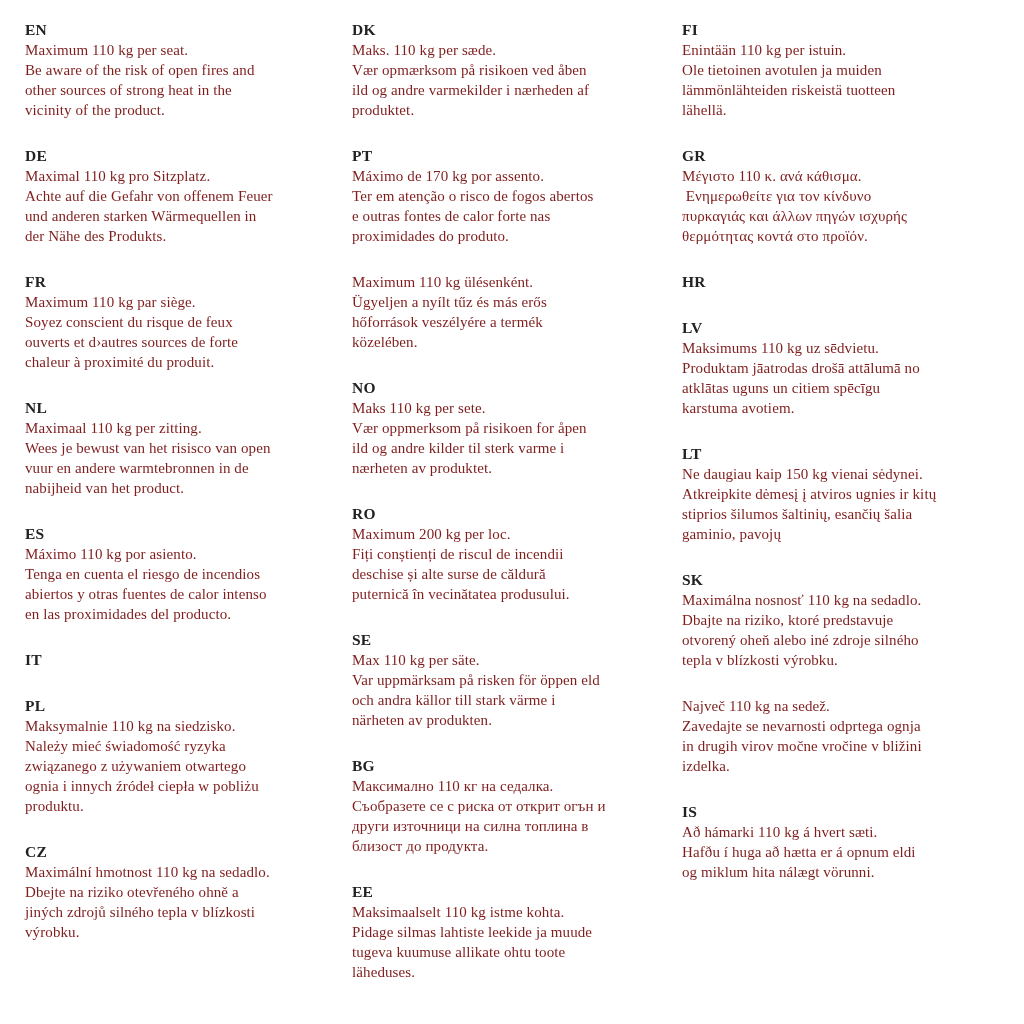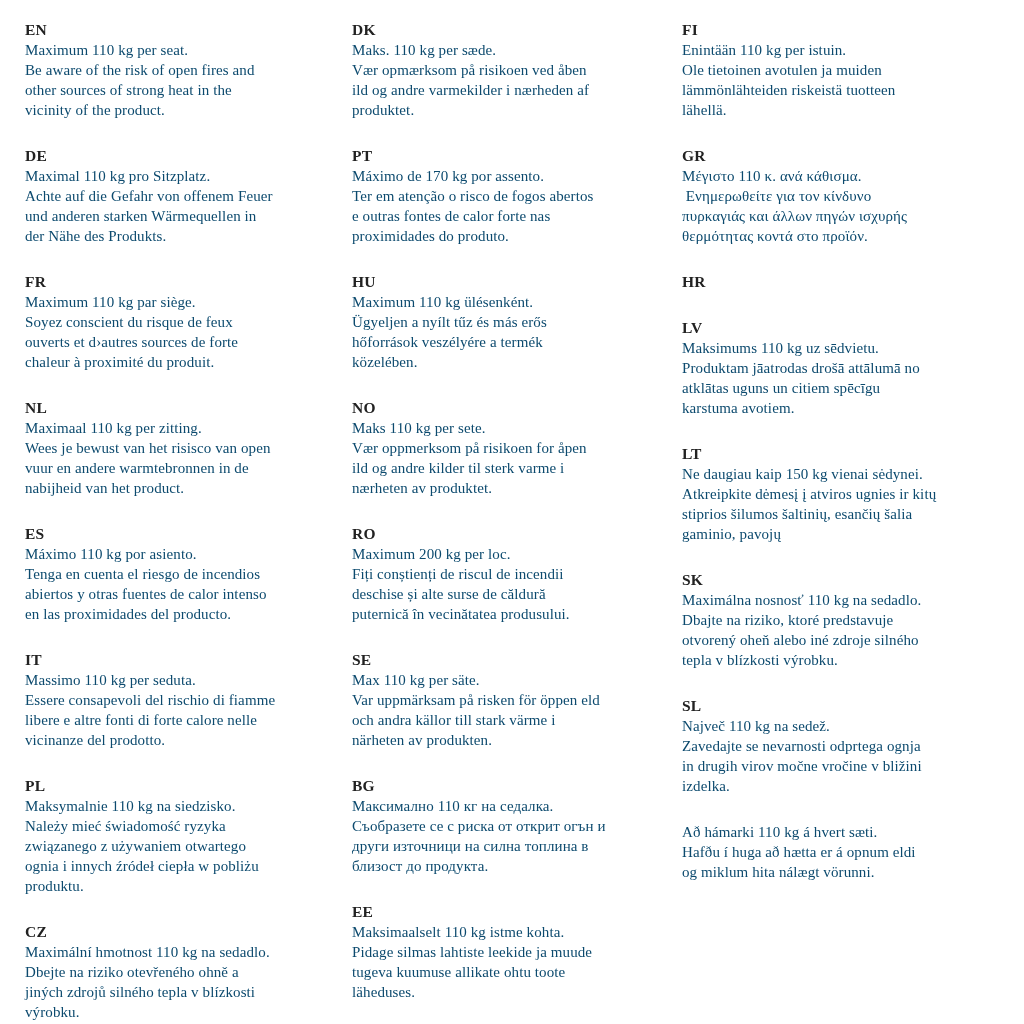--- a/index.html
+++ b/index.html
@@ -31,21 +31,21 @@
     font-weight: bold;
     font-size: 15.5px;
     line-height: 20px;
     color: #222222;
     letter-spacing: 0.2px;
   }
   .lang-text {
     font-size: 15px;
     line-height: 20px;
     white-space: pre-wrap;
-    color: #0c4a6e;
+    color: #7f1d1d;
     letter-spacing: 0.1px;
   }
 </style>
 </head>
 <body>
 
 <div class="page">
   <div class="columns">
 
     <div class="column">
@@ -79,24 +79,20 @@
       </div>
       <div class="lang-block">
         <div class="lang-code">ES</div>
         <div class="lang-text">Máximo 110 kg por asiento.
 Tenga en cuenta el riesgo de incendios
 abiertos y otras fuentes de calor intenso
 en las proximidades del producto.</div>
       </div>
       <div class="lang-block">
         <div class="lang-code">IT</div>
-        <div class="lang-text">Massimo 110 kg per seduta.
-Essere consapevoli del rischio di fiamme
-libere e altre fonti di forte calore nelle
-vicinanze del prodotto.</div>
       </div>
       <div class="lang-block">
         <div class="lang-code">PL</div>
         <div class="lang-text">Maksymalnie 110 kg na siedzisko.
 Należy mieć świadomość ryzyka
 związanego z używaniem otwartego
 ognia i innych źródeł ciepła w pobliżu
 produktu.</div>
       </div>
       <div class="lang-block">
@@ -117,21 +113,20 @@
 produktet.</div>
       </div>
       <div class="lang-block">
         <div class="lang-code">PT</div>
         <div class="lang-text">Máximo de 170 kg por assento.
 Ter em atenção o risco de fogos abertos
 e outras fontes de calor forte nas
 proximidades do produto.</div>
       </div>
       <div class="lang-block">
-        <div class="lang-code">HU</div>
         <div class="lang-text">Maximum 110 kg ülésenként.
 Ügyeljen a nyílt tűz és más erős
 hőforrások veszélyére a termék
 közelében.</div>
       </div>
       <div class="lang-block">
         <div class="lang-code">NO</div>
         <div class="lang-text">Maks 110 kg per sete.
 Vær oppmerksom på risikoen for åpen
 ild og andre kilder til sterk varme i
@@ -200,27 +195,27 @@
 gaminio, pavojų</div>
       </div>
       <div class="lang-block">
         <div class="lang-code">SK</div>
         <div class="lang-text">Maximálna nosnosť 110 kg na sedadlo.
 Dbajte na riziko, ktoré predstavuje
 otvorený oheň alebo iné zdroje silného
 tepla v blízkosti výrobku.</div>
       </div>
       <div class="lang-block">
-        <div class="lang-code">SL</div>
         <div class="lang-text">Največ 110 kg na sedež.
 Zavedajte se nevarnosti odprtega ognja
 in drugih virov močne vročine v bližini
 izdelka.</div>
       </div>
       <div class="lang-block">
+        <div class="lang-code">IS</div>
         <div class="lang-text">Að hámarki 110 kg á hvert sæti.
 Hafðu í huga að hætta er á opnum eldi
 og miklum hita nálægt vörunni.</div>
       </div>
     </div>
 
   </div>
 </div>
 
 </body></html>

